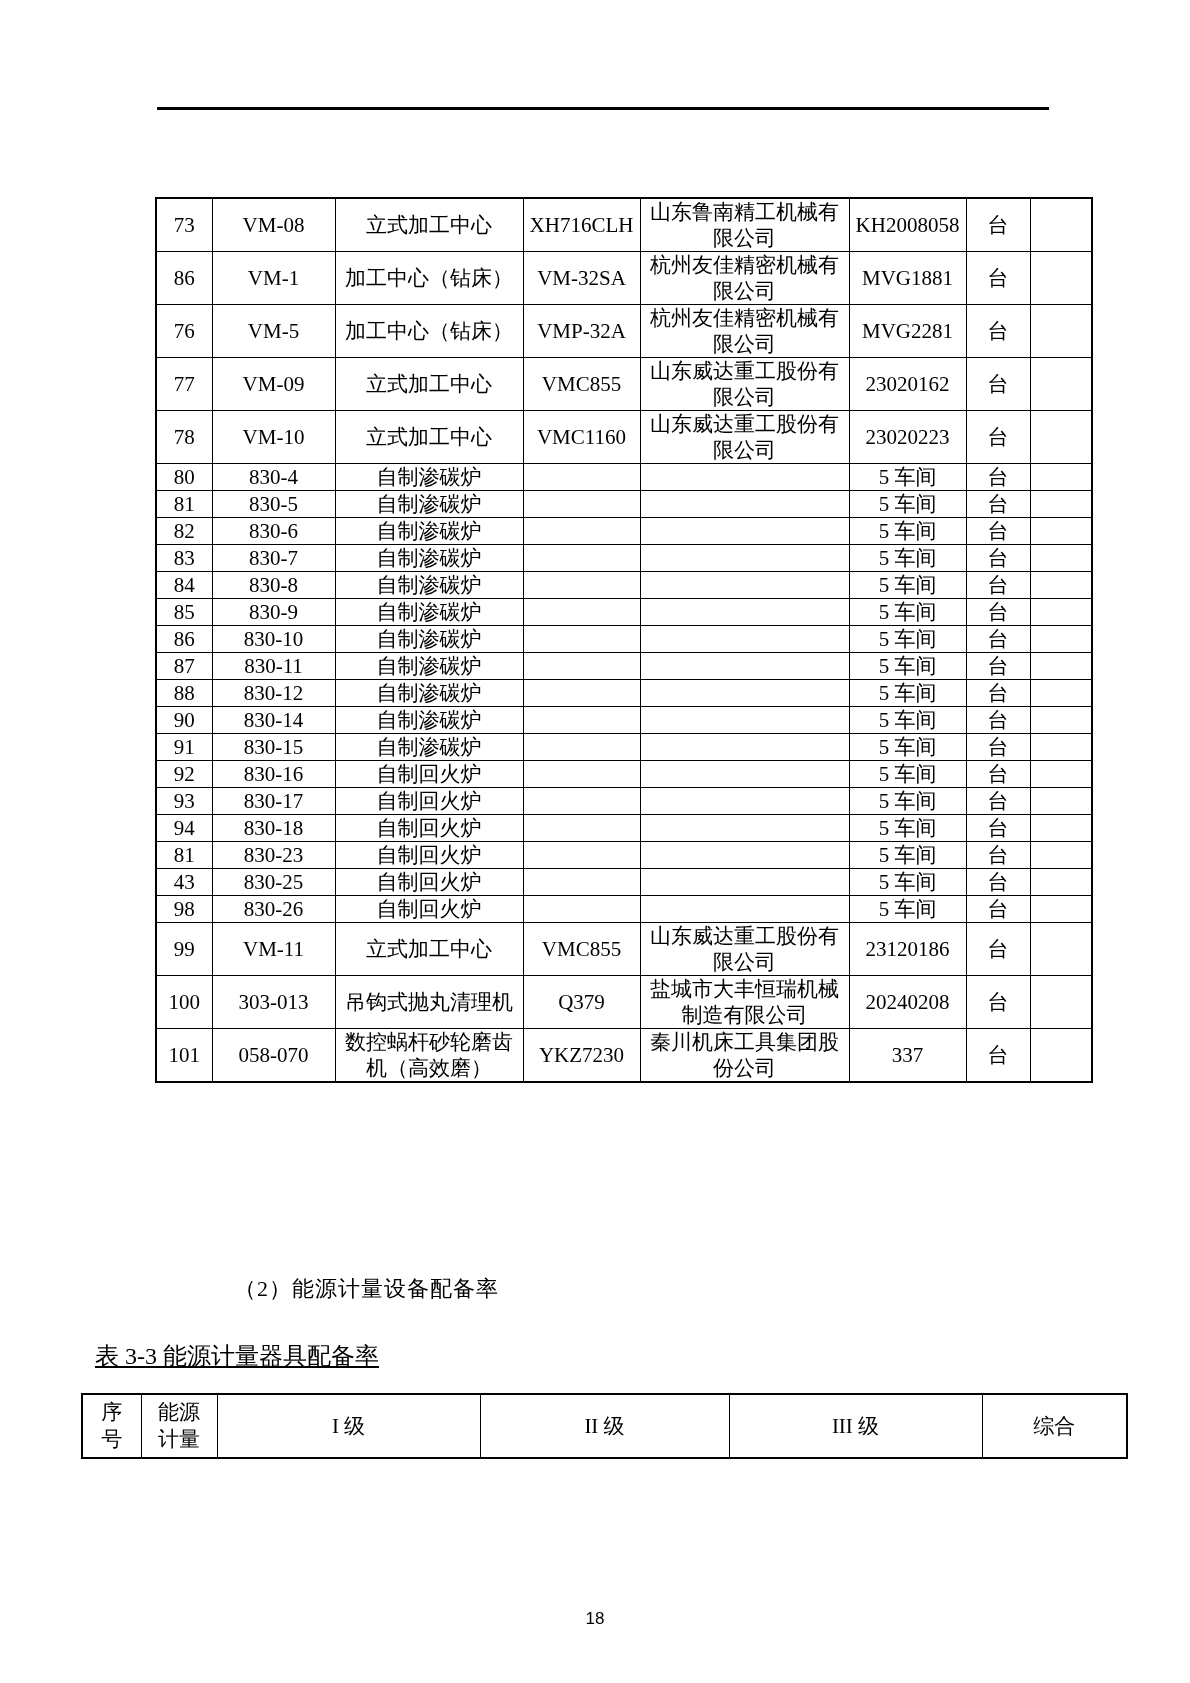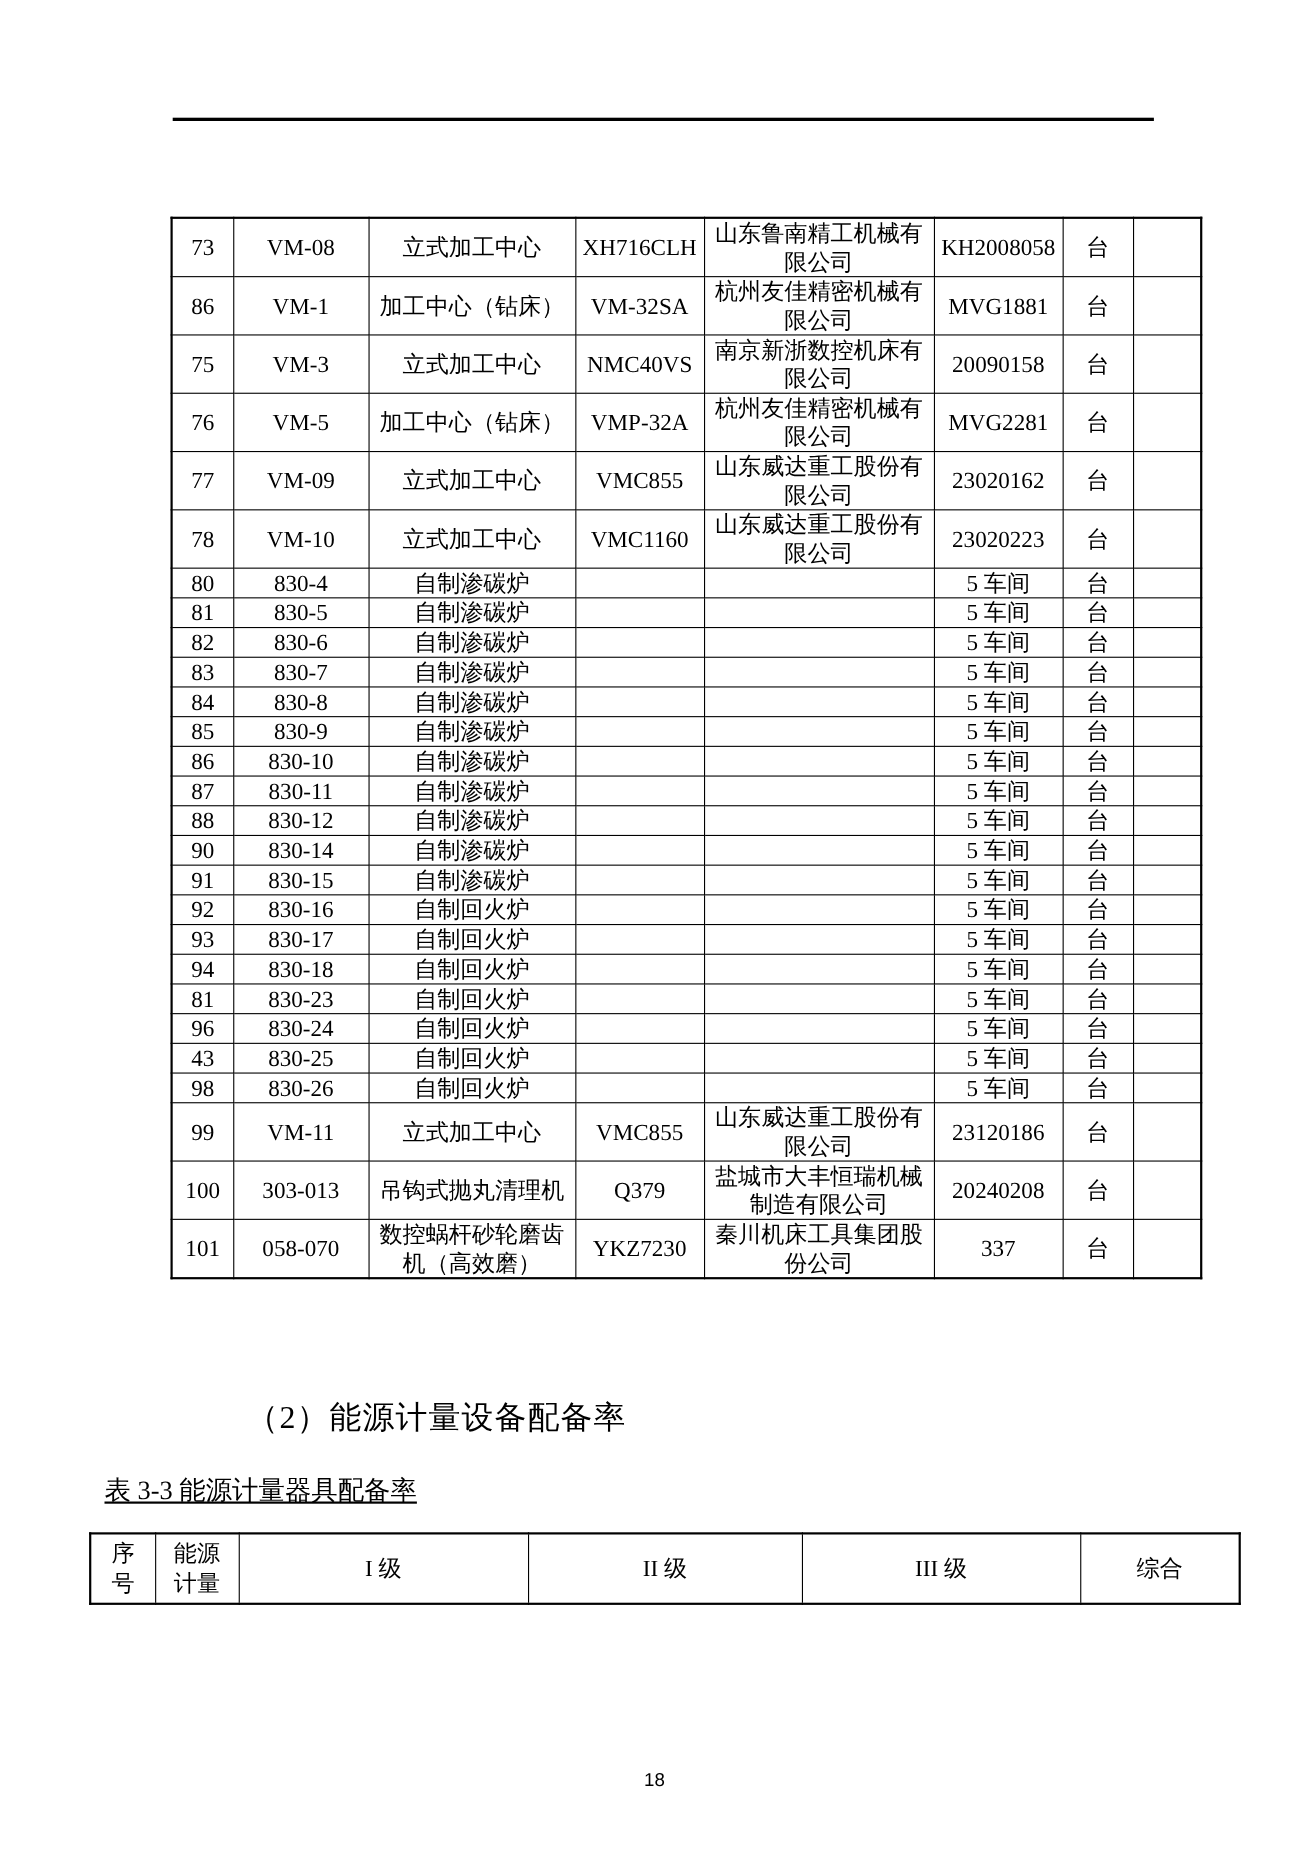--- a/index.html
+++ b/index.html
@@ -35,23 +35,23 @@
     vertical-align: middle;
     font-size: 21px;
     line-height: 26px;
     padding: 0 2px;
     white-space: pre-line;
     overflow: hidden;
     word-break: break-all;
   }
   .section-heading {
     position: absolute;
-    left: 224px;
+    left: 234px;
     top: 1272px;
-    font-size: 29px;
+    font-size: 22px;
     line-height: 34px;
     letter-spacing: 1px;
   }
   .table-caption {
     position: absolute;
     left: 95px;
     top: 1342px;
     width: 1045px;
     text-align: left;
     font-size: 24px;
@@ -119,30 +119,20 @@
           <td>86</td>
           <td>VM-1</td>
           <td>加工中心（钻床）</td>
           <td>VM-32SA</td>
           <td>杭州友佳精密机械有限公司</td>
           <td>MVG1881</td>
           <td>台</td>
           <td></td>
         </tr>
         <tr>
-          <td>75</td>
-          <td>VM-3</td>
-          <td>立式加工中心</td>
-          <td>NMC40VS</td>
-          <td>南京新浙数控机床有限公司</td>
-          <td>20090158</td>
-          <td>台</td>
-          <td></td>
-        </tr>
-        <tr>
           <td>76</td>
           <td>VM-5</td>
           <td>加工中心（钻床）</td>
           <td>VMP-32A</td>
           <td>杭州友佳精密机械有限公司</td>
           <td>MVG2281</td>
           <td>台</td>
           <td></td>
         </tr>
         <tr>
@@ -301,30 +291,20 @@
           <td>自制回火炉</td>
           <td></td>
           <td></td>
           <td>5 车间</td>
           <td>台</td>
           <td></td>
         </tr>
         <tr>
           <td>81</td>
           <td>830-23</td>
-          <td>自制回火炉</td>
-          <td></td>
-          <td></td>
-          <td>5 车间</td>
-          <td>台</td>
-          <td></td>
-        </tr>
-        <tr>
-          <td>96</td>
-          <td>830-24</td>
           <td>自制回火炉</td>
           <td></td>
           <td></td>
           <td>5 车间</td>
           <td>台</td>
           <td></td>
         </tr>
         <tr>
           <td>43</td>
           <td>830-25</td>

